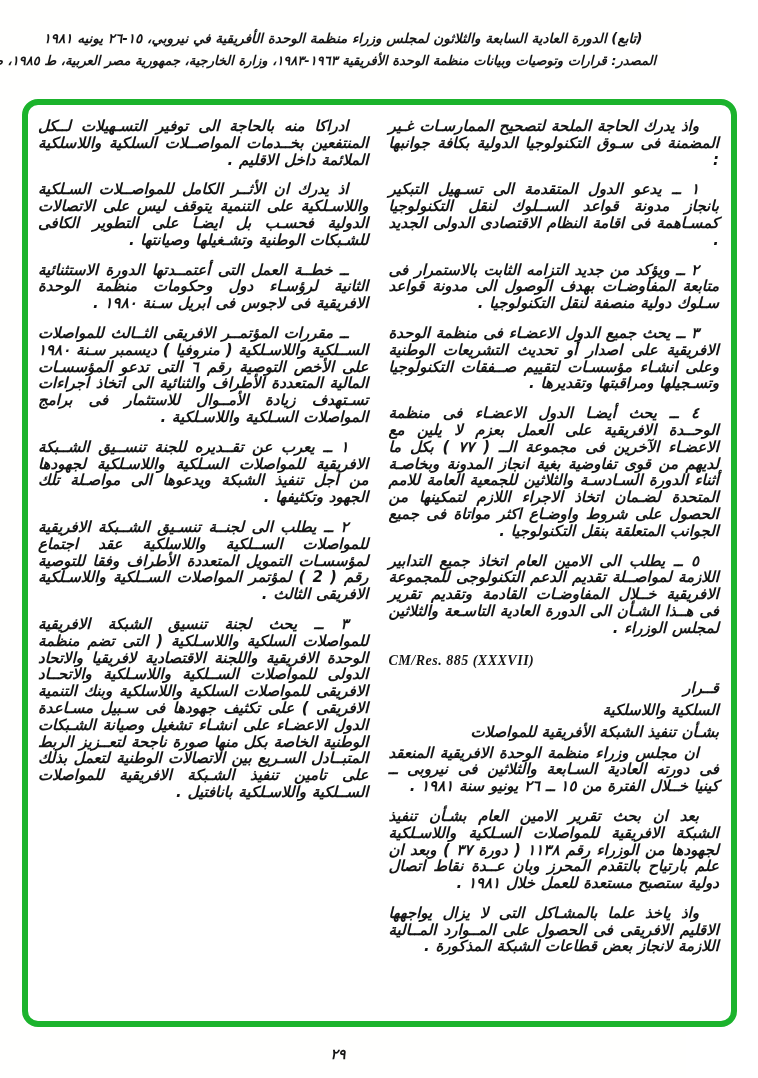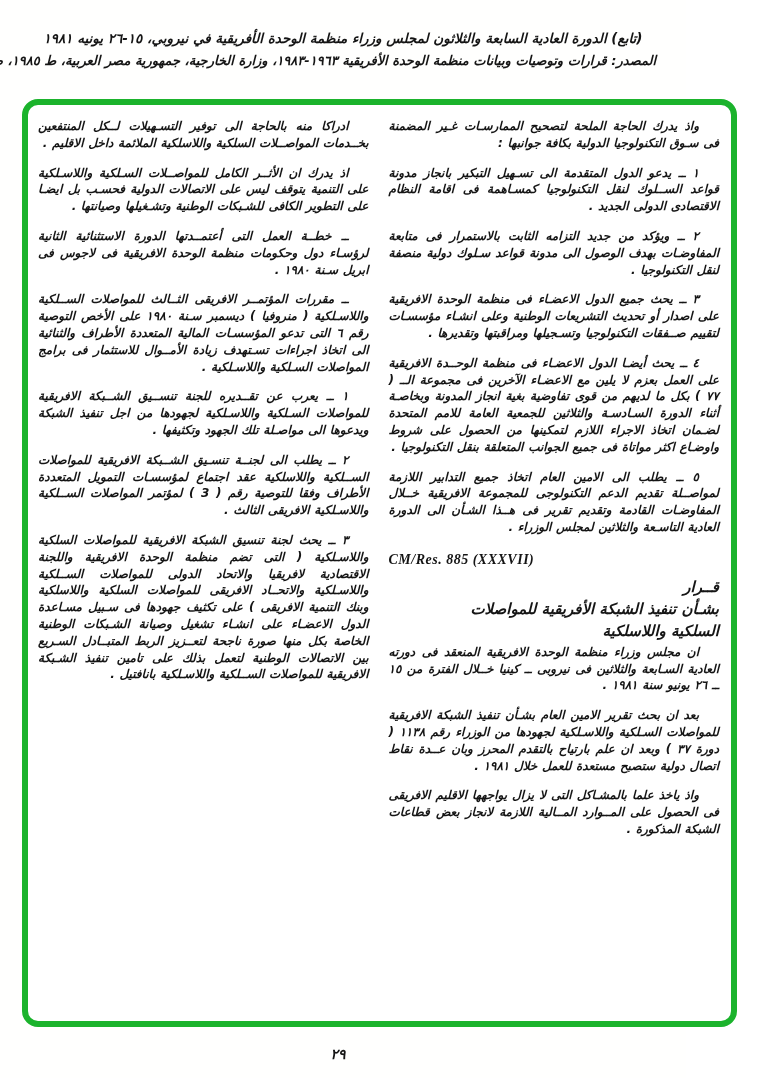--- a/index.html
+++ b/index.html
@@ -50,21 +50,21 @@
     overflow: hidden;
     background: #ffffff;
   }
   .col {
     flex: 1 1 0;
     direction: rtl;
     min-width: 0;
   }
   
   .blk-p {
-    font-size: 12px;
+    font-size: 15px;
     line-height: 16.8px;
     font-weight: bold;
     text-align: justify;
     text-indent: 20px;
     margin-bottom: 13px;
     word-spacing: 0.5px;
   }
   .blk-ref {
     direction: ltr;
     text-align: left;
@@ -102,32 +102,32 @@
   <div class="frame" style="border-color: rgb(27, 179, 44);">
     <div class="col" id="col-right">
         <div class="blk-p">واذ يدرك الحاجة الملحة لتصحيح الممارسـات غـير المضمنة فى سـوق التكنولوجيا الدولية بكافة جوانبها :</div>
         <div class="blk-p">١ ــ يدعو الدول المتقدمة الى تسـهيل التبكير بانجاز مدونة قواعد الســلوك لنقل التكنولوجيا كمسـاهمة فى اقامة النظام الاقتصادى الدولى الجديد .</div>
         <div class="blk-p">٢ ــ ويؤكد من جديد التزامه الثابت بالاستمرار فى متابعة المفاوضـات بهدف الوصول الى مدونة قواعد سـلوك دولية منصفة لنقل التكنولوجيا .</div>
         <div class="blk-p">٣ ــ يحث جميع الدول الاعضـاء فى منظمة الوحدة الافريقية على اصدار أو تحديث التشريعات الوطنية وعلى انشـاء مؤسسـات لتقييم صــفقات التكنولوجيا وتسـجيلها ومراقبتها وتقديرها .</div>
         <div class="blk-p">٤ ــ يحث أيضـا الدول الاعضـاء فى منظمة الوحــدة الافريقية على العمل بعزم لا يلين مع الاعضـاء الآخرين فى مجموعة الــ ( ٧٧ ) بكل ما لديهم من قوى تفاوضية بغية انجاز المدونة وبخاصـة أثناء الدورة السـادسـة والثلاثين للجمعية العامة للامم المتحدة لضـمان اتخاذ الاجراء اللازم لتمكينها من الحصول على شروط واوضـاع اكثر مواتاة فى جميع الجوانب المتعلقة بنقل التكنولوجيا .</div>
         <div class="blk-p">٥ ــ يطلب الى الامين العام اتخاذ جميع التدابير اللازمة لمواصــلة تقديم الدعم التكنولوجى للمجموعة الافريقية خــلال المفاوضـات القادمة وتقديم تقرير فى هــذا الشـأن الى الدورة العادية التاسـعة والثلاثين لمجلس الوزراء .</div>
         <div class="blk-ref">CM/Res. 885 (XXXVII)</div>
         <div class="blk-h">قــرار</div>
+        <div class="blk-h">السلكية واللاسلكية</div>
         <div class="blk-h">بشـأن تنفيذ الشبكة الأفريقية للمواصلات</div>
-        <div class="blk-h">السلكية واللاسلكية</div>
         <div class="blk-p">ان مجلس وزراء منظمة الوحدة الافريقية المنعقد فى دورته العادية السـابعة والثلاثين فى نيروبى ــ كينيا خــلال الفترة من ١٥ ــ ٢٦ يونيو سنة ١٩٨١ .</div>
         <div class="blk-p">بعد ان بحث تقرير الامين العام بشـأن تنفيذ الشبكة الافريقية للمواصلات السـلكية واللاسـلكية لجهودها من الوزراء رقم ١١٣٨ ( دورة ٣٧ ) وبعد ان علم بارتياح بالتقدم المحرز وبان عــدة نقاط اتصال دولية ستصبح مستعدة للعمل خلال ١٩٨١ .</div>
         <div class="blk-p">واذ ياخذ علما بالمشـاكل التى لا يزال يواجهها الاقليم الافريقى فى الحصول على المــوارد المــالية اللازمة لانجاز بعض قطاعات الشبكة المذكورة .</div>
       </div>
     <div class="col" id="col-left">
         <div class="blk-p">ادراكا منه بالحاجة الى توفير التسـهيلات لــكل المنتفعين بخــدمات المواصــلات السلكية واللاسلكية الملائمة داخل الاقليم .</div>
         <div class="blk-p">اذ يدرك ان الأثــر الكامل للمواصــلات السـلكية واللاسـلكية على التنمية يتوقف ليس على الاتصالات الدولية فحسـب بل ايضـا على التطوير الكافى للشـبكات الوطنية وتشـغيلها وصيانتها .</div>
         <div class="blk-p">ــ خطــة العمل التى أعتمــدتها الدورة الاستثنائية الثانية لرؤسـاء دول وحكومات منظمة الوحدة الافريقية فى لاجوس فى ابريل سـنة ١٩٨٠ .</div>
         <div class="blk-p">ــ مقررات المؤتمــر الافريقى الثــالث للمواصلات الســلكية واللاسـلكية ( منروفيا ) ديسمبر سـنة ١٩٨٠ على الأخص التوصية رقم ٦ التى تدعو المؤسسـات المالية المتعددة الأطراف والثنائية الى اتخاذ اجراءات تسـتهدف زيادة الأمــوال للاستثمار فى برامج المواصلات السـلكية واللاسـلكية .</div>
         <div class="blk-p">١ ــ يعرب عن تقــديره للجنة تنســيق الشــبكة الافريقية للمواصلات السـلكية واللاسـلكية لجهودها من اجل تنفيذ الشبكة ويدعوها الى مواصـلة تلك الجهود وتكثيفها .</div>
-        <div class="blk-p">٢ ــ يطلب الى لجنــة تنسـيق الشــبكة الافريقية للمواصلات الســلكية واللاسلكية عقد اجتماع لمؤسسـات التمويل المتعددة الأطراف وفقا للتوصية رقم ( 3 ) لمؤتمر المواصلات الســلكية واللاسـلكية الافريقى الثالث .</div>
+        <div class="blk-p">٢ ــ يطلب الى لجنــة تنسـيق الشــبكة الافريقية للمواصلات الســلكية واللاسلكية عقد اجتماع لمؤسسـات التمويل المتعددة الأطراف وفقا للتوصية رقم ( 2 ) لمؤتمر المواصلات الســلكية واللاسـلكية الافريقى الثالث .</div>
         <div class="blk-p">٣ ــ يحث لجنة تنسيق الشبكة الافريقية للمواصلات السلكية واللاسـلكية ( التى تضم منظمة الوحدة الافريقية واللجنة الاقتصادية لافريقيا والاتحاد الدولى للمواصلات الســلكية واللاسـلكية والاتحــاد الافريقى للمواصلات السلكية واللاسلكية وبنك التنمية الافريقى ) على تكثيف جهودها فى سـبيل مسـاعدة الدول الاعضـاء على انشـاء تشغيل وصيانة الشـبكات الوطنية الخاصة بكل منها صورة ناجحة لتعــزيز الربط المتبــادل السـريع بين الاتصالات الوطنية لتعمل بذلك على تامين تنفيذ الشـبكة الافريقية للمواصلات الســلكية واللاسـلكية بانافتيل .</div>
       </div>
   </div>
 
   <div class="page-number">٢٩</div>
 
 </div>
 
 </body></html>

